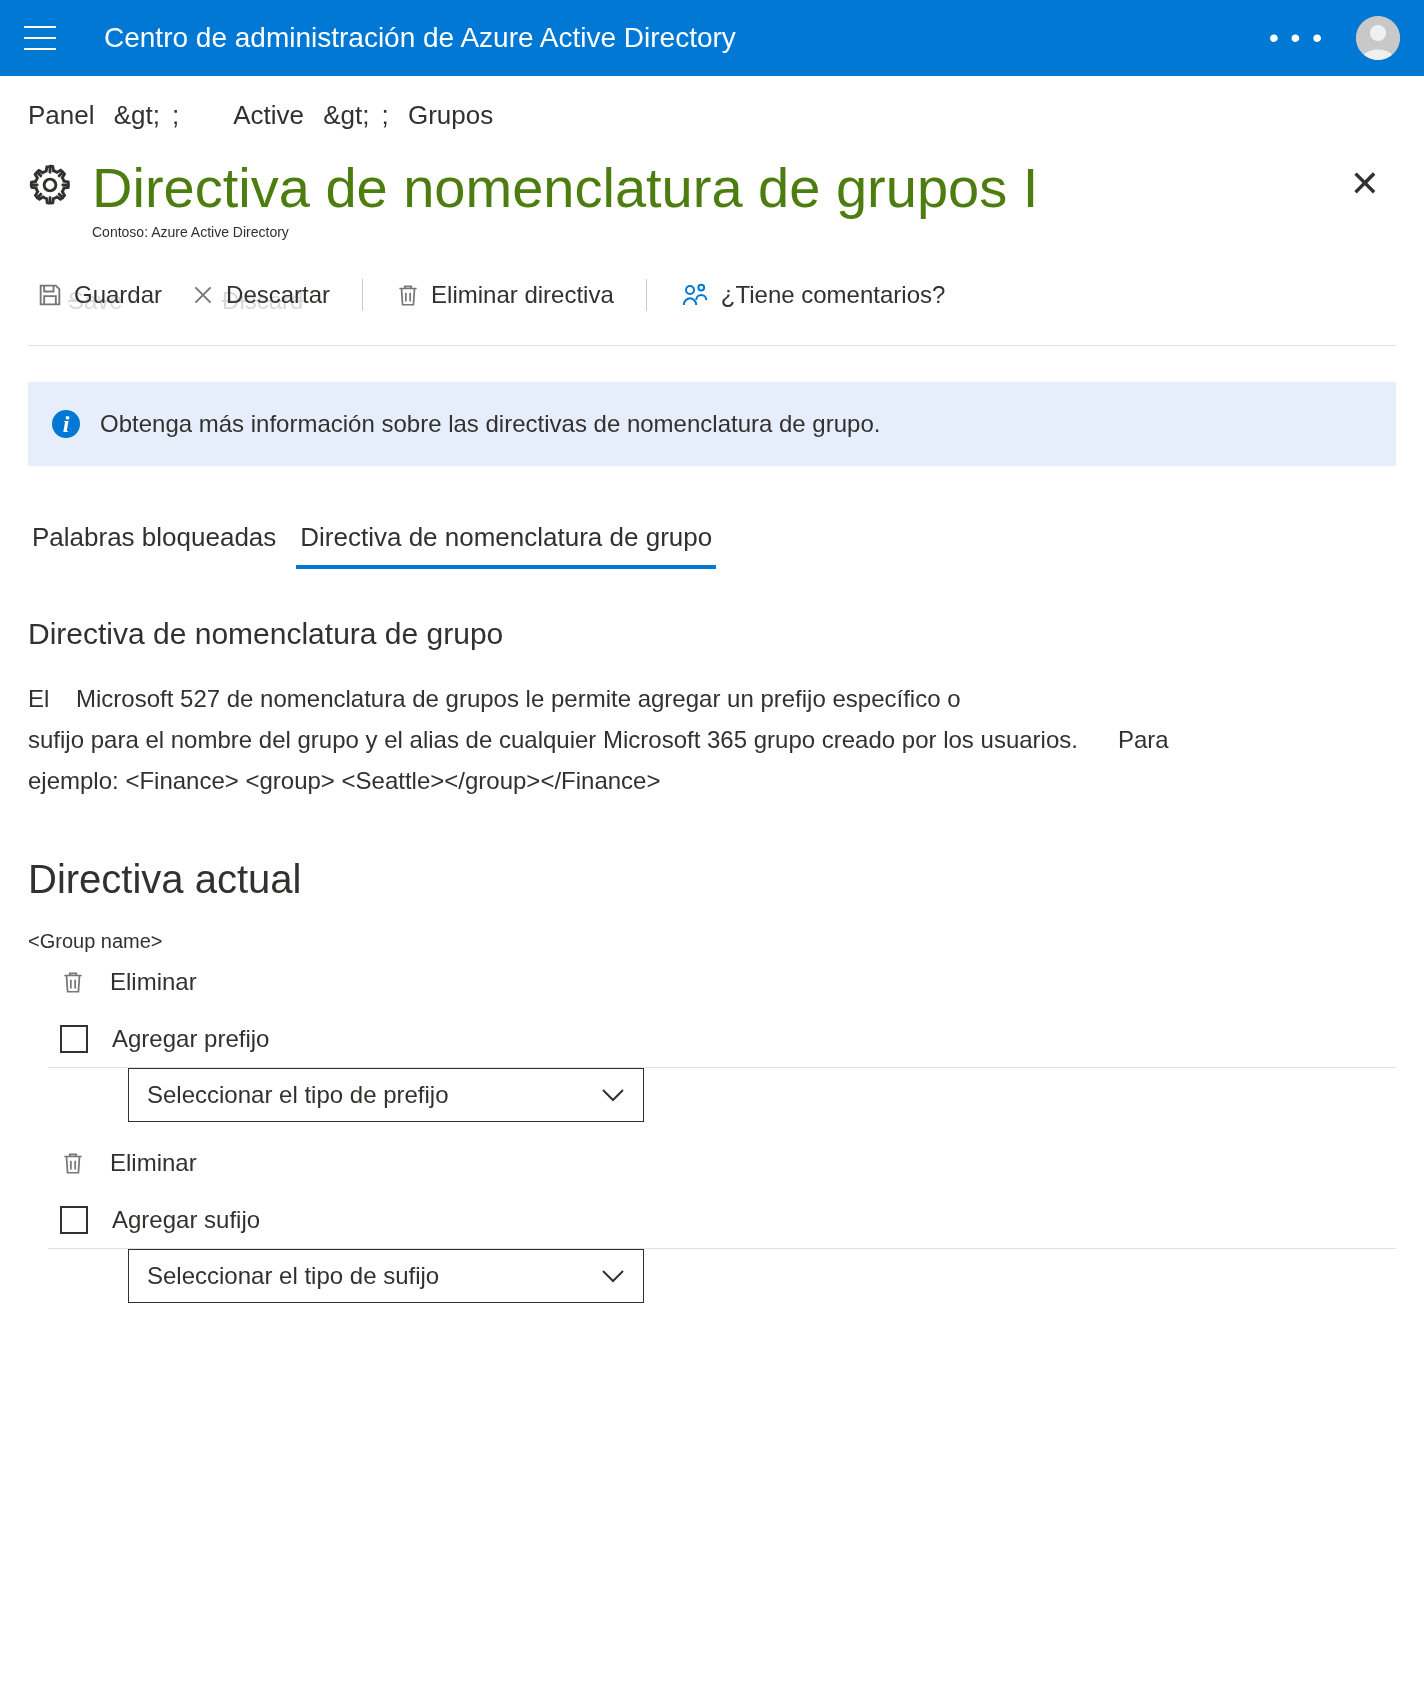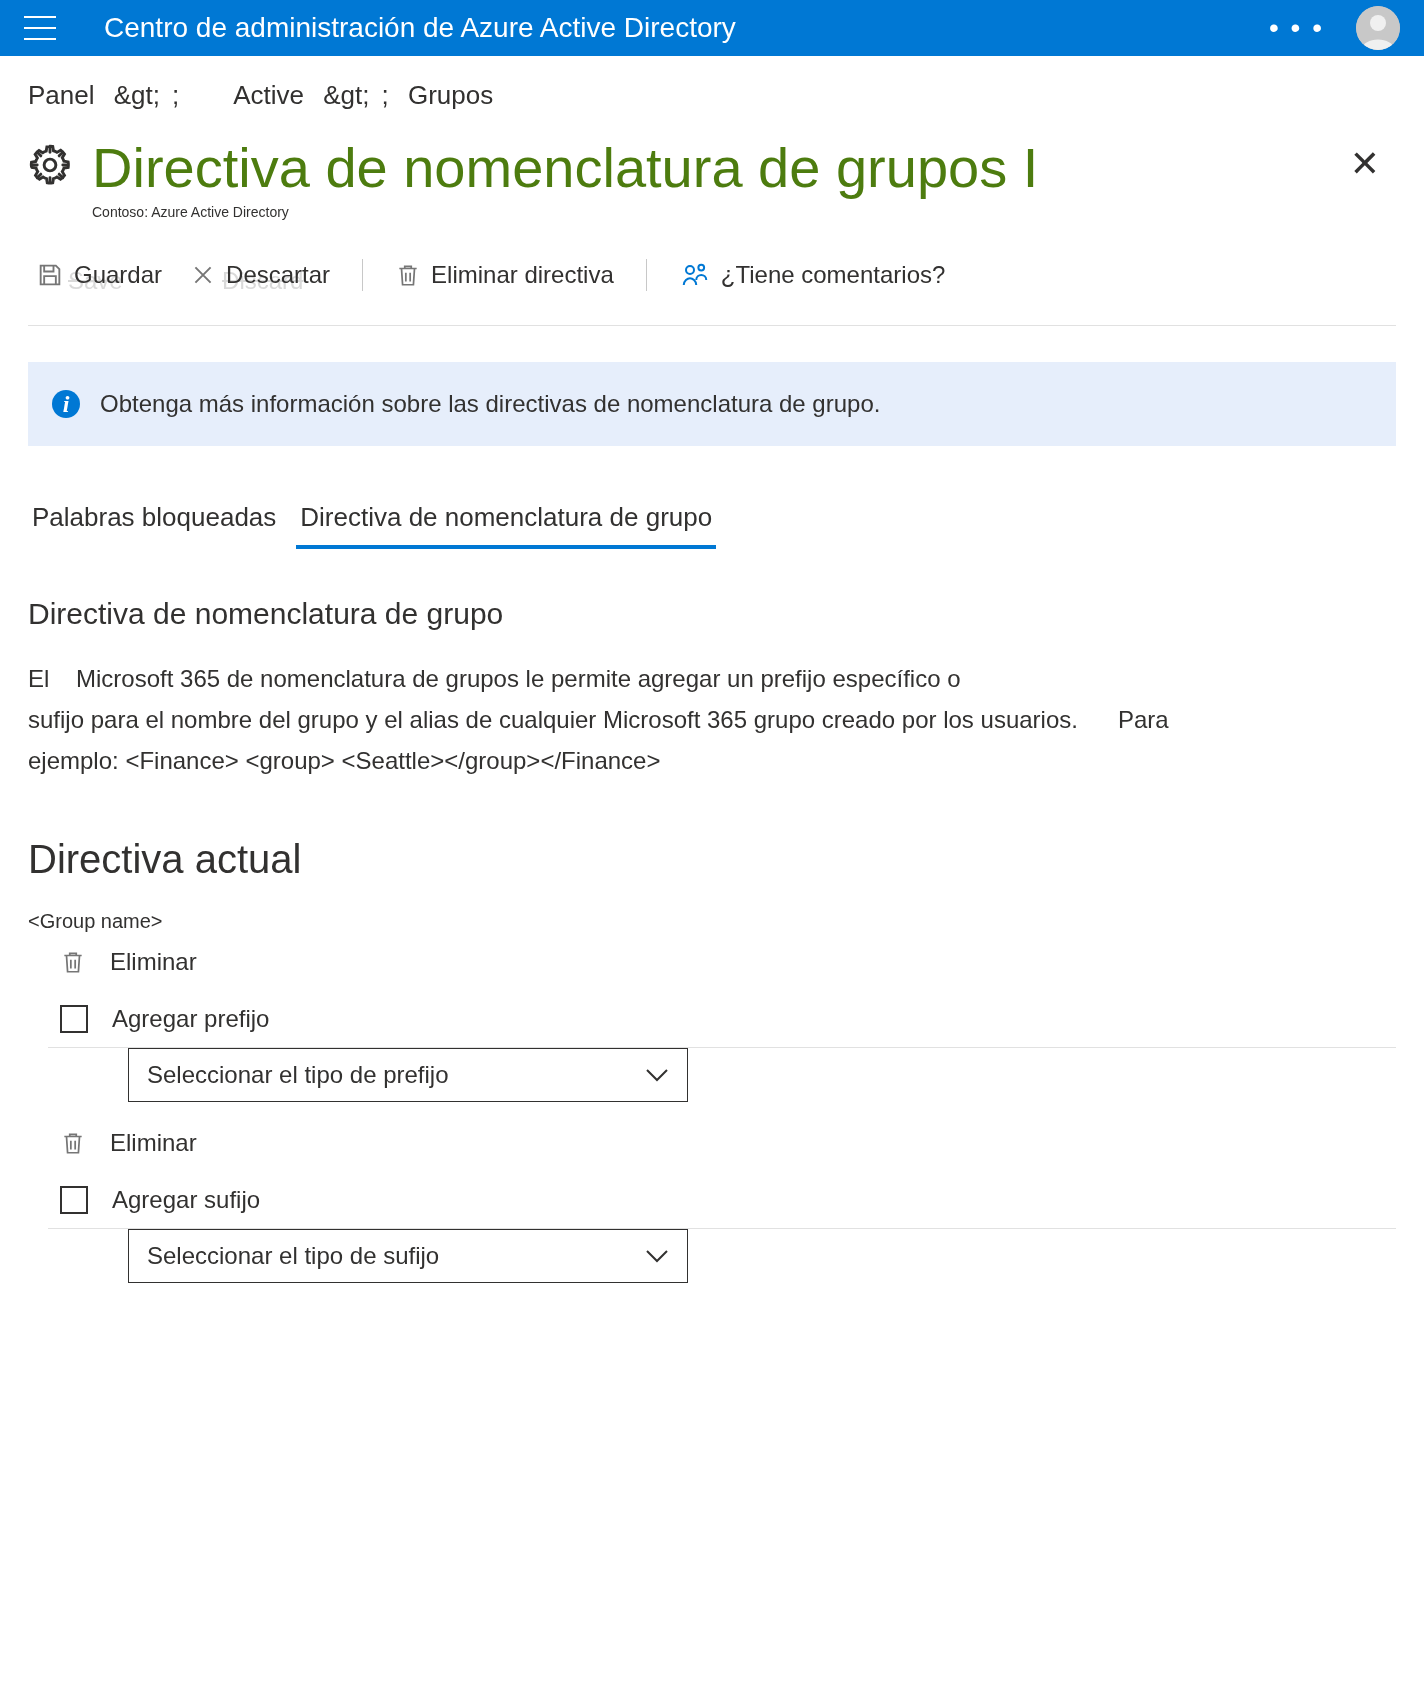--- a/index.html
+++ b/index.html
@@ -5,21 +5,21 @@
     * { box-sizing: border-box; margin: 0; padding: 0; }
     body {
       font-family: "Segoe UI", -apple-system, BlinkMacSystemFont, sans-serif;
       background: #fff;
       color: #323130;
       width: 1424px;
       font-size: 22px;
     }
     .top-bar {
       background: #0078d4;
-      height: 56px;
+      height: 76px;
       display: flex;
       align-items: center;
       padding: 0 24px;
       color: #fff;
       justify-content: space-between;
     }
     .top-bar-left { display: flex; align-items: center; gap: 48px; }
     .hamburger {
       width: 32px; height: 24px;
       display: flex; flex-direction: column; justify-content: space-between;
@@ -111,21 +111,21 @@
     .affix-row.header-row { border-bottom: 1px solid #e1e1e1; }
     .trash-icon, .checkbox-icon { flex-shrink:0; }
     .checkbox-box {
       width:28px; height:28px; border:2px solid #323130;
       flex-shrink:0;
     }
     .dropdown {
       border:1px solid #323130;
       padding: 12px 18px;
       display:flex; align-items:center; justify-content:space-between;
-      width: 560px;
+      width: 516px;
       font-size: 24px;
       margin-left: 80px;
       margin-bottom: 12px;
       cursor:pointer;
     }
     .chev-down {
       width: 24px; height: 14px;
     }
     .section-block { padding-left: 20px; }
     svg { display:block; }
@@ -219,21 +219,21 @@
   </div>
 
   <div class="tabs">
     <div class="tab">Palabras bloqueadas</div>
     <div class="tab active">Directiva de nomenclatura de grupo</div>
   </div>
 
   <div class="section-heading">Directiva de nomenclatura de grupo</div>
 
   <div class="desc-text">
-    <span>El</span>&nbsp;&nbsp;&nbsp;&nbsp;<span>Microsoft 365 de nomenclatura de grupos le permite agregar un prefijo específico o</span><br>
+    <span>El</span>&nbsp;&nbsp;&nbsp;&nbsp;<span>Microsoft 527 de nomenclatura de grupos le permite agregar un prefijo específico o</span><br>
     <span>sufijo para el nombre del grupo y el alias de cualquier Microsoft 365 grupo creado por los usuarios.</span>&nbsp;&nbsp;&nbsp;&nbsp;&nbsp;&nbsp;<span>Para</span><br>
     <span>ejemplo: &lt;Finance&gt; &lt;group&gt; &lt;Seattle&gt;&lt;/group&gt;&lt;/Finance&gt;</span>
   </div>
 
   <div class="current-policy-heading">Directiva actual</div>
 
   <div class="group-name-text">&lt;Group name&gt;</div>
 
   <div class="section-block">
 

